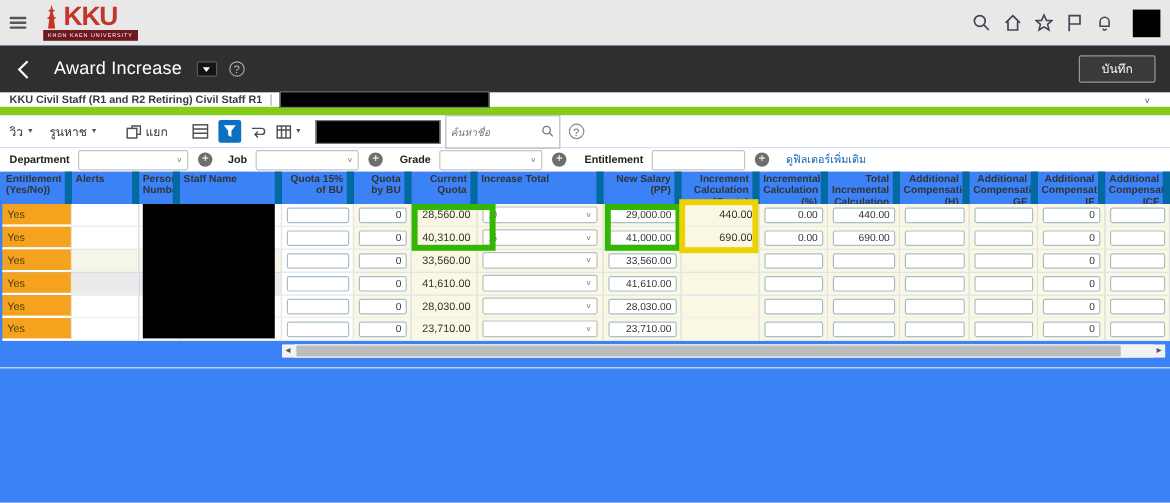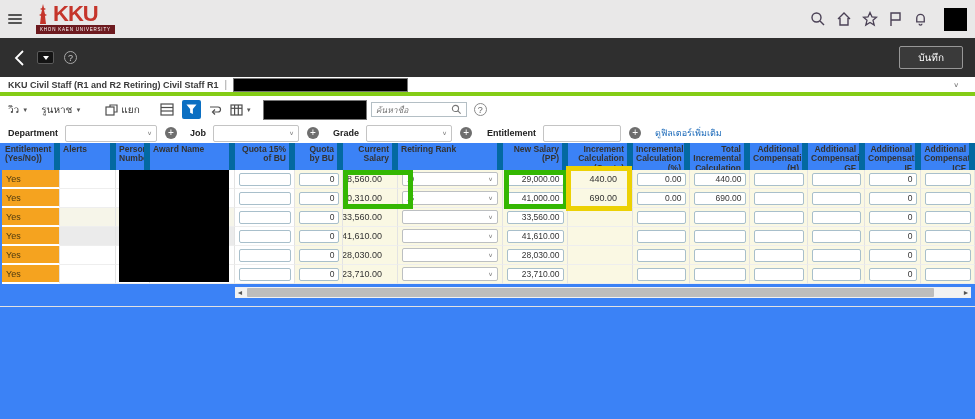--- a/index.html
+++ b/index.html
@@ -21,34 +21,34 @@
   
   .titlebar{height:39px;background:#2f2f2f;display:flex;align-items:center;color:#fff;padding:0 10px;}
   .backbtn{margin-left:4px;cursor:pointer;display:flex;}
   .page-title{margin-left:20px;font-size:15px;font-weight:400;letter-spacing:.2px;}
   .video-ic{margin-left:12px;width:17px;height:13px;background:#141414;border:1px solid #5a5a5a;border-radius:2px;display:flex;align-items:center;justify-content:center;}
   .video-ic::after{content:"";border-left:3.5px solid transparent;border-right:3.5px solid transparent;border-top:4.5px solid #fff;}
   .help-dark{margin-left:10px;width:13px;height:13px;border:1px solid #a7a7a7;border-radius:50%;color:#c9c9c9;font-size:9px;display:flex;align-items:center;justify-content:center;}
   .save-btn{margin-left:auto;margin-right:2px;background:#3a3a3a;color:#fff;border:1px solid #979797;border-radius:2px;font-size:10px;padding:3px 18px;cursor:pointer;}
 
   
-  .contextbar{height:19px;background:#fff;border-bottom:4px solid #84cc16;display:flex;align-items:center;padding:0 8px;}
+  .contextbar{height:19px;background:#fff;border-bottom:7px solid #84cc16;display:flex;align-items:center;padding:0 8px;}
   .ctx-text{font-size:9px;font-weight:bold;color:#3a3a3a;white-space:nowrap;}
   .ctx-sep{color:#999;font-size:10px;margin-left:6px;}
   .redact-ctx{display:inline-block;width:175px;height:14px;background:#000;border:1px solid #777;margin-left:6px;}
   .ctx-chev{margin-left:auto;margin-right:8px;color:#777;font-size:8px;transform:scaleY(.8);}
 
   
   .toolbar{height:27px;display:flex;align-items:center;background:#fff;font-size:10px;color:#333;}
   .tb-menu{display:flex;align-items:center;gap:3px;cursor:pointer;}
   .tb-caret{font-size:6px;color:#555;}
   .tb-iconbtn{display:flex;align-items:center;justify-content:center;cursor:pointer;color:#4e4e4e;}
   .tb-filter{width:19px;height:19px;background:#0b6fc2;border-radius:2px;color:#fff;}
   .redact-tb{display:inline-block;width:104px;height:20px;background:#000;border:1px solid #777;}
-  .tb-search{width:96px;height:15px;border:1px solid #b4bfc5;display:flex;align-items:center;padding:0 4px;}
+  .tb-search{width:96px;height:28px;border:1px solid #b4bfc5;display:flex;align-items:center;padding:0 4px;}
   .tb-search input{border:none;outline:none;width:100%;font-size:8.5px;font-style:italic;color:#777;padding:0;background:transparent;}
   .tb-search svg{flex:none;color:#777;}
   .help-light{width:13px;height:13px;border:1px solid #8b8b8b;border-radius:50%;color:#666;font-size:9px;display:flex;align-items:center;justify-content:center;}
 
   
   .filterbar{height:20px;display:flex;align-items:center;font-size:9px;color:#222;background:#fff;}
   .f-label{font-weight:bold;white-space:nowrap;}
   .f-select{height:17px;border:1px solid #c4c4c4;border-radius:2px;background:#fff;display:flex;align-items:center;justify-content:flex-end;padding:0 4px;color:#888;}
   .f-select::after{content:"∨";font-size:7px;color:#888;transform:scaleY(.8);}
   .f-input{height:17px;border:1px solid #c4c4c4;border-radius:2px;background:#fff;}
@@ -58,21 +58,21 @@
   
   .grid{margin-left:2px;width:973px;}
   .ghead,.grow{display:grid;grid-template-columns:58px 56px 34px 85px 60px 48px 55px 105px 65px 65px 57px 60px 58px 57px 56px 54px;}
   .ghead{height:27px;}
   .hc{font-size:8.5px;font-weight:bold;color:#333;line-height:1.1;padding:2px 3px;border-right:6px solid #0369a1;overflow:hidden;}
   .hc.num{text-align:right;}
   .grow{height:19px;}
   .c{position:relative;border-right:1px solid #e3e3e3;border-bottom:1px solid #eeeeee;display:flex;align-items:center;font-size:9px;color:#333;overflow:hidden;background:#fff;}
   .c.cream{background:#faf8e3;}
   .c.ent{background:#f5a31f;border-bottom:2px solid #fff;color:#4d3a10;padding-left:4px;font-weight:400;}
-  .c.ro{justify-content:flex-end;padding-right:15px;}
+  .c.ro{justify-content:flex-end;padding-right:5px;}
   .alerts-alt{background:#f6f5e9 !important;}
   .alerts-sel{background:#ebebeb !important;}
   .inp{width:calc(100% - 7px);margin:0 auto;height:13px;border:1px solid #a8bfcb;border-radius:2px;font-size:8.5px;padding:0 3px;background:#fff;color:#333;outline:none;}
   .inp.num{text-align:right;}
   .selbox{width:calc(100% - 8px);margin:0 auto;height:14px;border:1px solid #bcbfc2;border-radius:2px;background:#fff;display:flex;align-items:center;justify-content:space-between;padding:0 4px;font-size:8.5px;color:#333;cursor:pointer;}
   .selbox .chv{font-size:7px;color:#888;transform:scaleY(.8);}
 
   
   .hscroll{margin-left:235px;margin-top:3px;width:736px;height:11px;display:flex;align-items:center;background:#f2f2f2;}
   .hs-arrow{width:10px;text-align:center;font-size:7px;color:#555;line-height:11px;}
@@ -139,20 +139,21 @@
       <span class="avatar-redact"></span>
     </div>
   </div>
 
   <div class="titlebar">
     <span class="backbtn">
         <svg width="11" height="16" viewBox="0 0 11 16" fill="none" stroke="#fff" stroke-width="1.8">
           <path d="M9 1 L2 8 L9 15"></path>
         </svg>
       </span>
+    <span class="page-title">Award Increase</span>
     <span class="video-ic"></span>
     <span class="help-dark">?</span>
     <button class="save-btn">บันทึก</button>
   </div>
 
   <div class="contextbar">
     <span class="ctx-text">KKU Civil Staff (R1 and R2 Retiring) Civil Staff R1</span>
     <span class="ctx-sep">|</span>
     <span class="redact-ctx"></span>
     <span class="ctx-chev">∨</span>
@@ -226,25 +227,25 @@
     <input class="f-input" style="margin-left: 7px; width: 78px;">
     <span class="f-plus" style="margin-left:8px;">+</span>
     <span class="f-link" style="margin-left:14px;">ดูฟิลเตอร์เพิ่มเติม</span>
   </div>
 
   <div class="grid">
     <div class="ghead">
       <div class="hc">Entitlement (Yes/No))</div>
       <div class="hc">Alerts</div>
       <div class="hc">Person Number</div>
-      <div class="hc">Award Name</div>
+      <div class="hc">Staff Name</div>
       <div class="hc num">Quota 15% of BU</div>
       <div class="hc num">Quota by BU</div>
-      <div class="hc num">Current Salary</div>
-      <div class="hc">Retiring Rank</div>
+      <div class="hc num">Current Quota</div>
+      <div class="hc">Increase Total</div>
       <div class="hc num">New Salary (PP)</div>
       <div class="hc num">Increment Calculation (Quota)</div>
       <div class="hc num">Incremental Calculation (%)</div>
       <div class="hc num">Total Incremental Calculation</div>
       <div class="hc num">Additional Compensation (H)</div>
       <div class="hc num">Additional Compensation GF</div>
       <div class="hc num">Additional Compensation IF</div>
       <div class="hc num">Additional Compensation ICF</div>
     </div>
 

